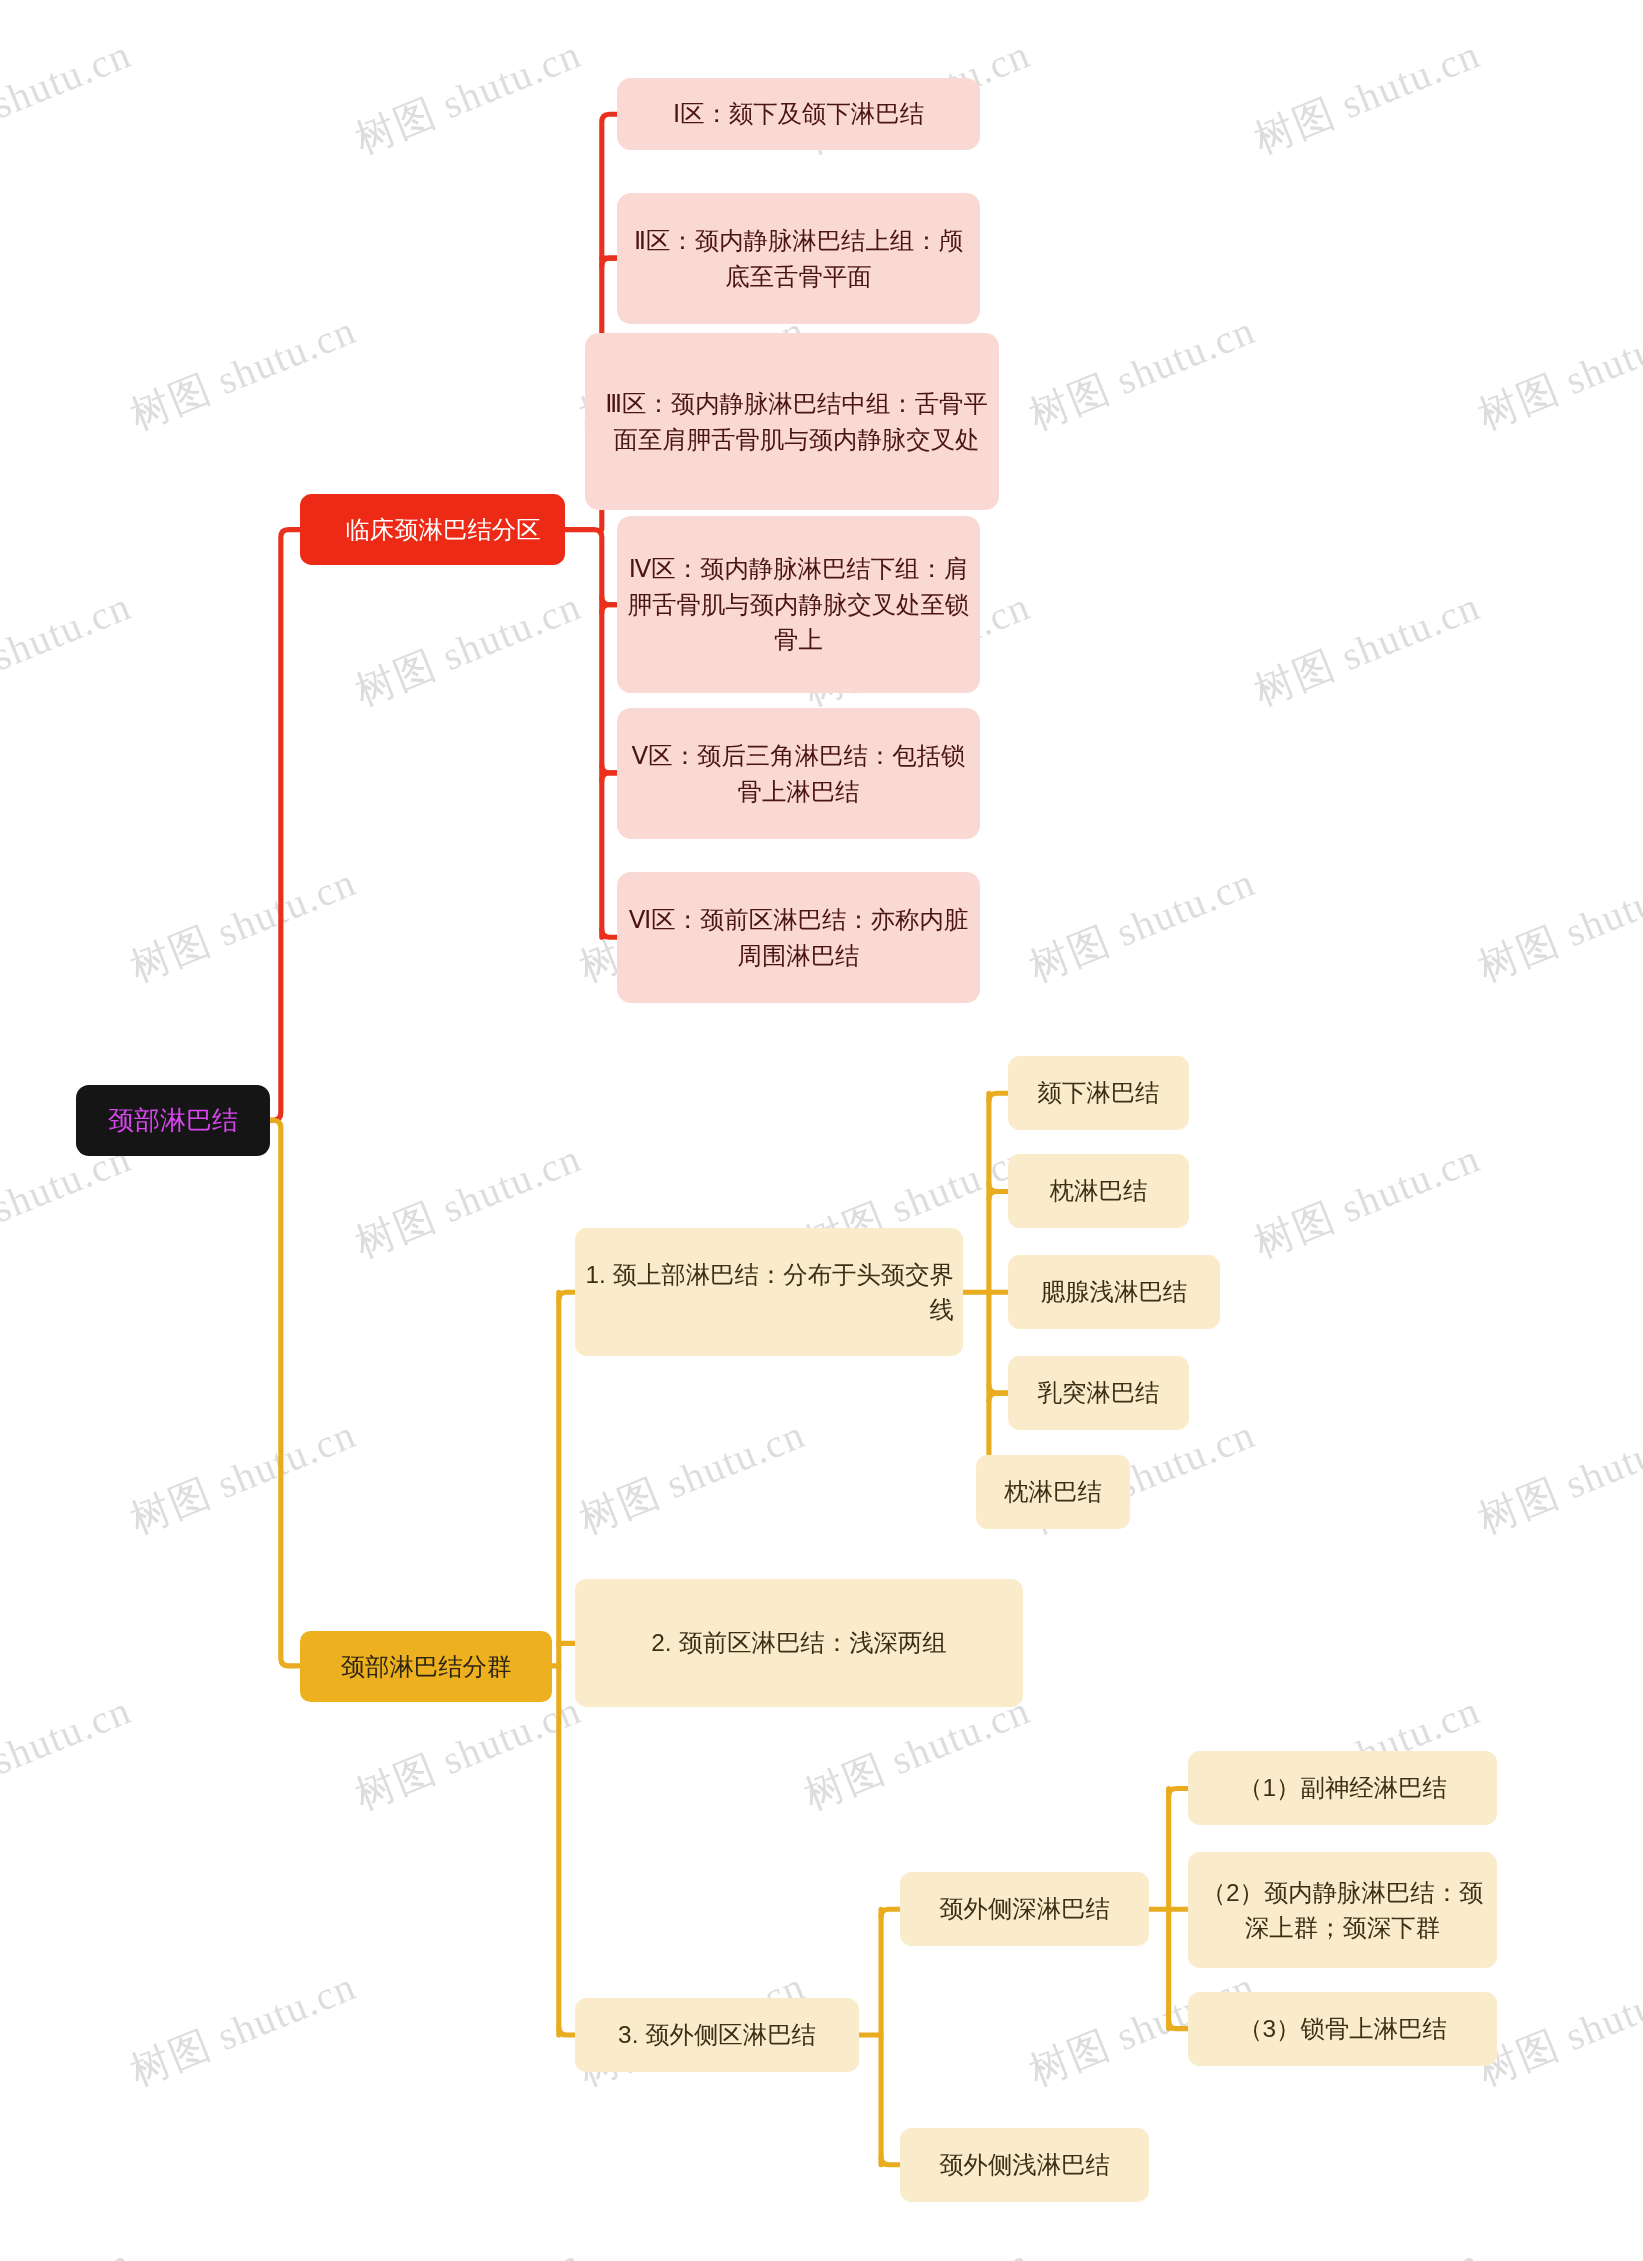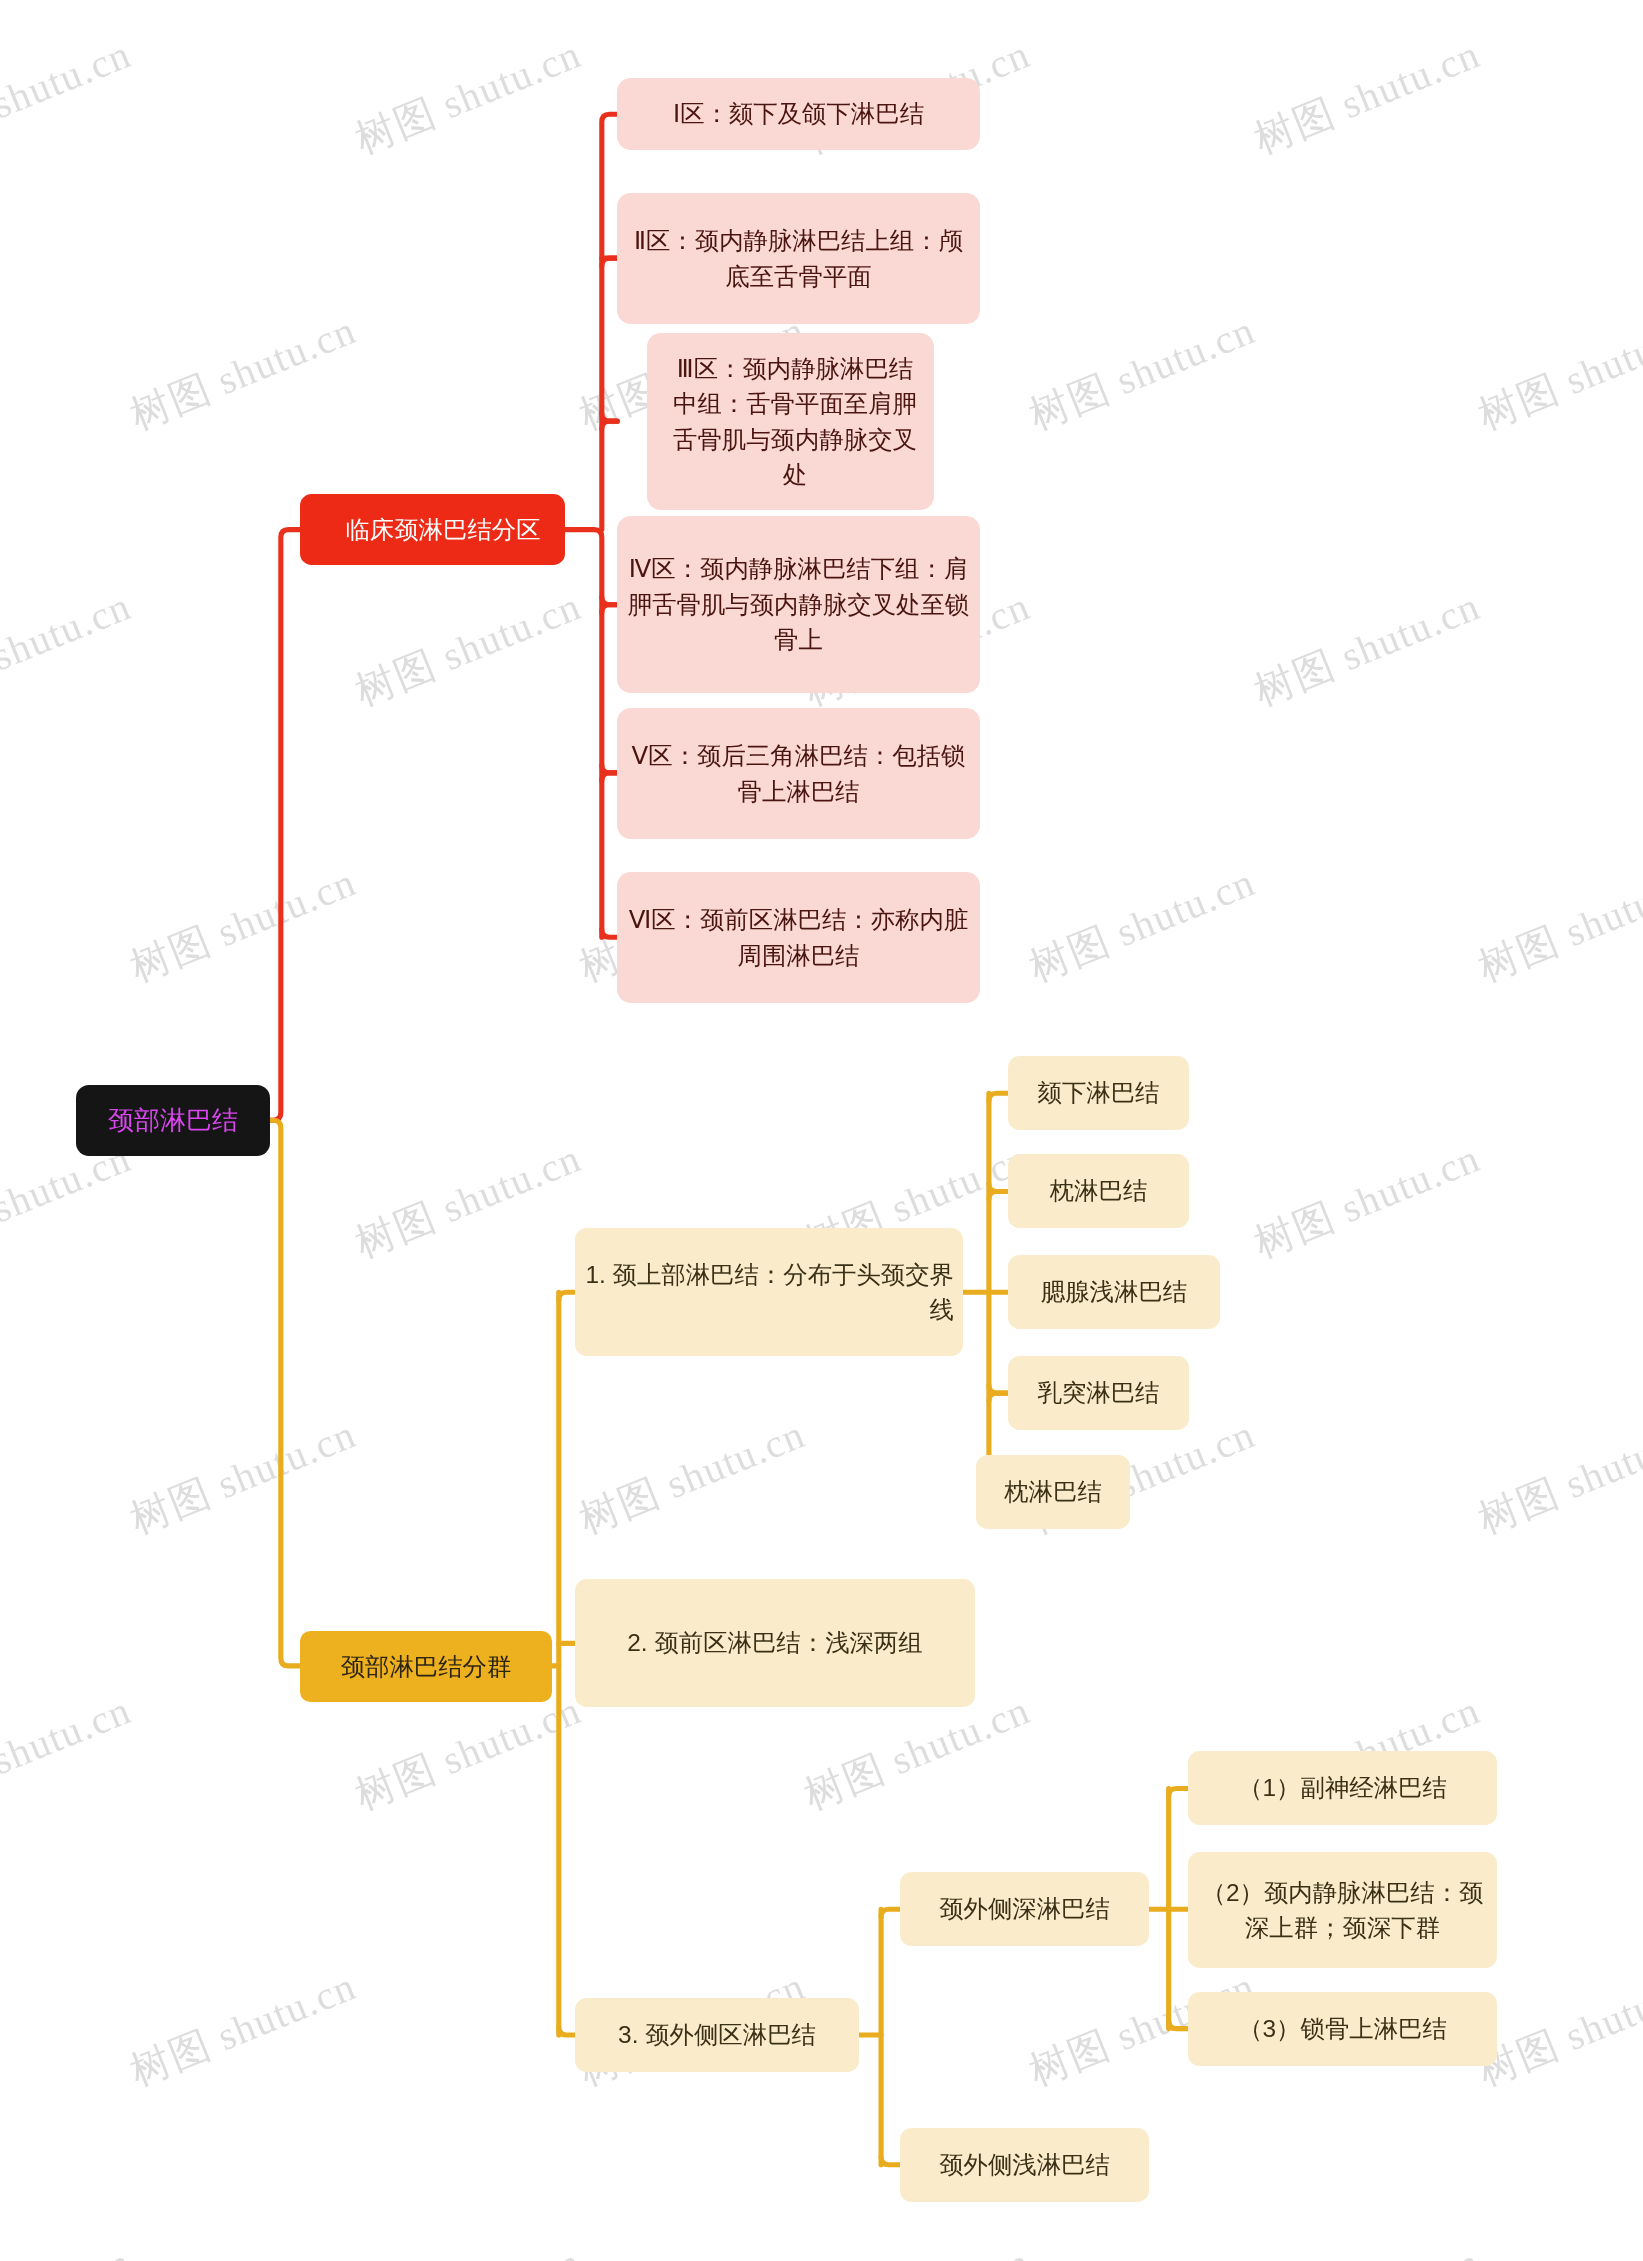--- a/index.html
+++ b/index.html
@@ -140,21 +140,21 @@
     </div>
 
     <div class="node n-pink" style="left:617px;top:78px;width:363px;height:72px;">
       <span>Ⅰ区：颏下及颌下淋巴结</span>
     </div>
 
     <div class="node n-pink" style="left:617px;top:193px;width:363px;height:131px;">
       <span>Ⅱ区：颈内静脉淋巴结上组：颅底至舌骨平面</span>
     </div>
 
-    <div class="node n-pink" style="left:647px;top:333px;width:287px;height:177px;padding-left:9px;">
+    <div class="node n-pink" style="left:585px;top:333px;width:414px;height:177px;padding-left:9px;">
       <span>Ⅲ区：颈内静脉淋巴结中组：舌骨平面至肩胛舌骨肌与颈内静脉交叉处</span>
     </div>
 
     <div class="node n-pink" style="left:617px;top:516px;width:363px;height:177px;">
       <span>Ⅳ区：颈内静脉淋巴结下组：肩胛舌骨肌与颈内静脉交叉处至锁骨上</span>
     </div>
 
     <div class="node n-pink" style="left:617px;top:708px;width:363px;height:131px;">
       <span>Ⅴ区：颈后三角淋巴结：包括锁骨上淋巴结</span>
     </div>
@@ -180,21 +180,21 @@
     <div class="node n-cream2" style="left:1008px;top:1255px;width:212px;height:74px;">
       <span>腮腺浅淋巴结</span>
     </div>
     <div class="node n-cream2" style="left:1008px;top:1356px;width:181px;height:74px;">
       <span>乳突淋巴结</span>
     </div>
     <div class="node n-cream2" style="left:976px;top:1455px;width:154px;height:74px;">
       <span>枕淋巴结</span>
     </div>
 
-    <div class="node n-cream" style="left:575px;top:1579px;width:400px;height:128px;">
+    <div class="node n-cream" style="left:575px;top:1579px;width:448px;height:128px;">
       <span>2. 颈前区淋巴结：浅深两组</span>
     </div>
 
     <div class="node n-cream" style="left:575px;top:1998px;width:284px;height:74px;">
       <span>3. 颈外侧区淋巴结</span>
     </div>
 
     <div class="node n-cream2" style="left:900px;top:1872px;width:249px;height:74px;">
       <span>颈外侧深淋巴结</span>
     </div>

